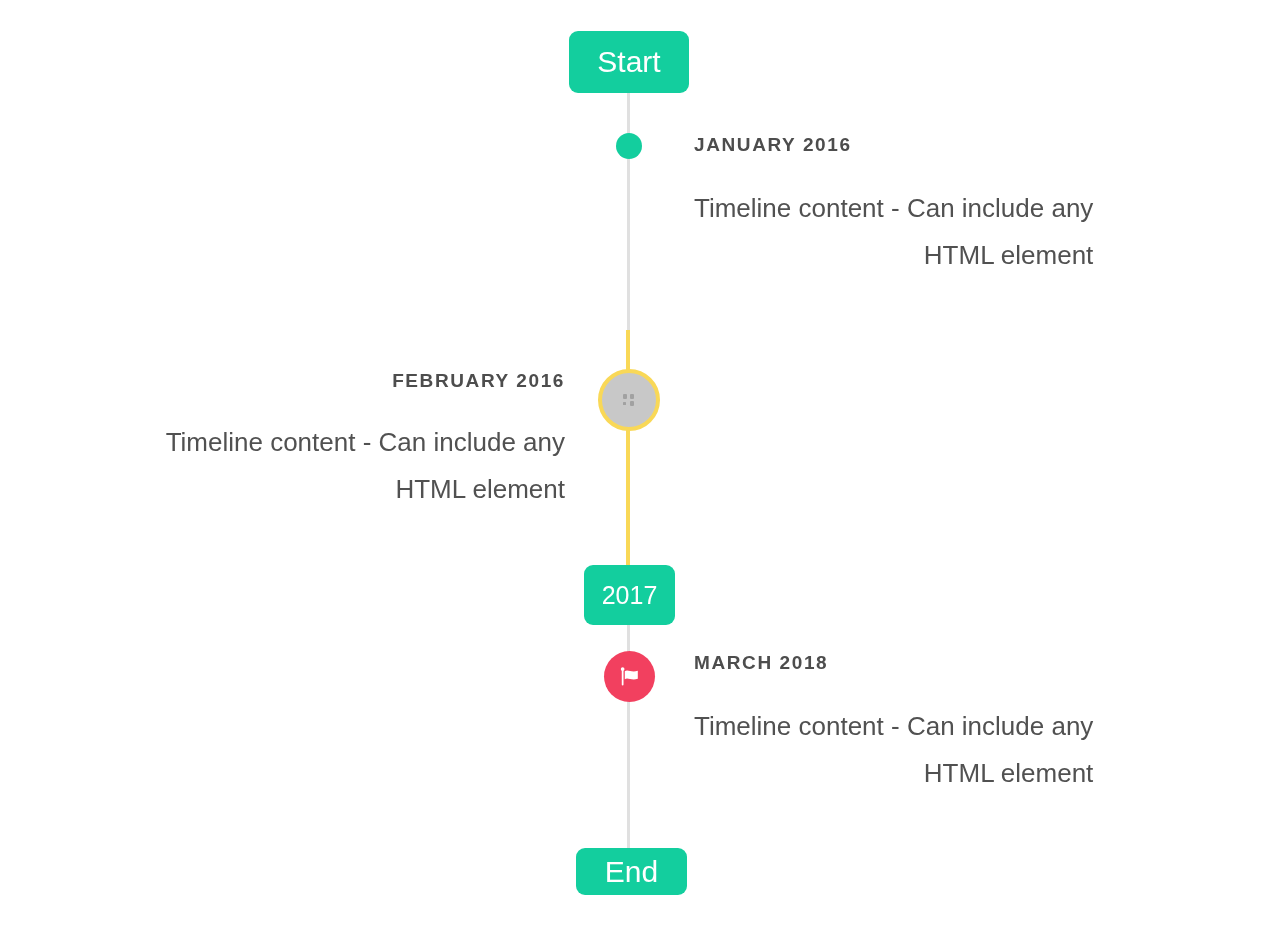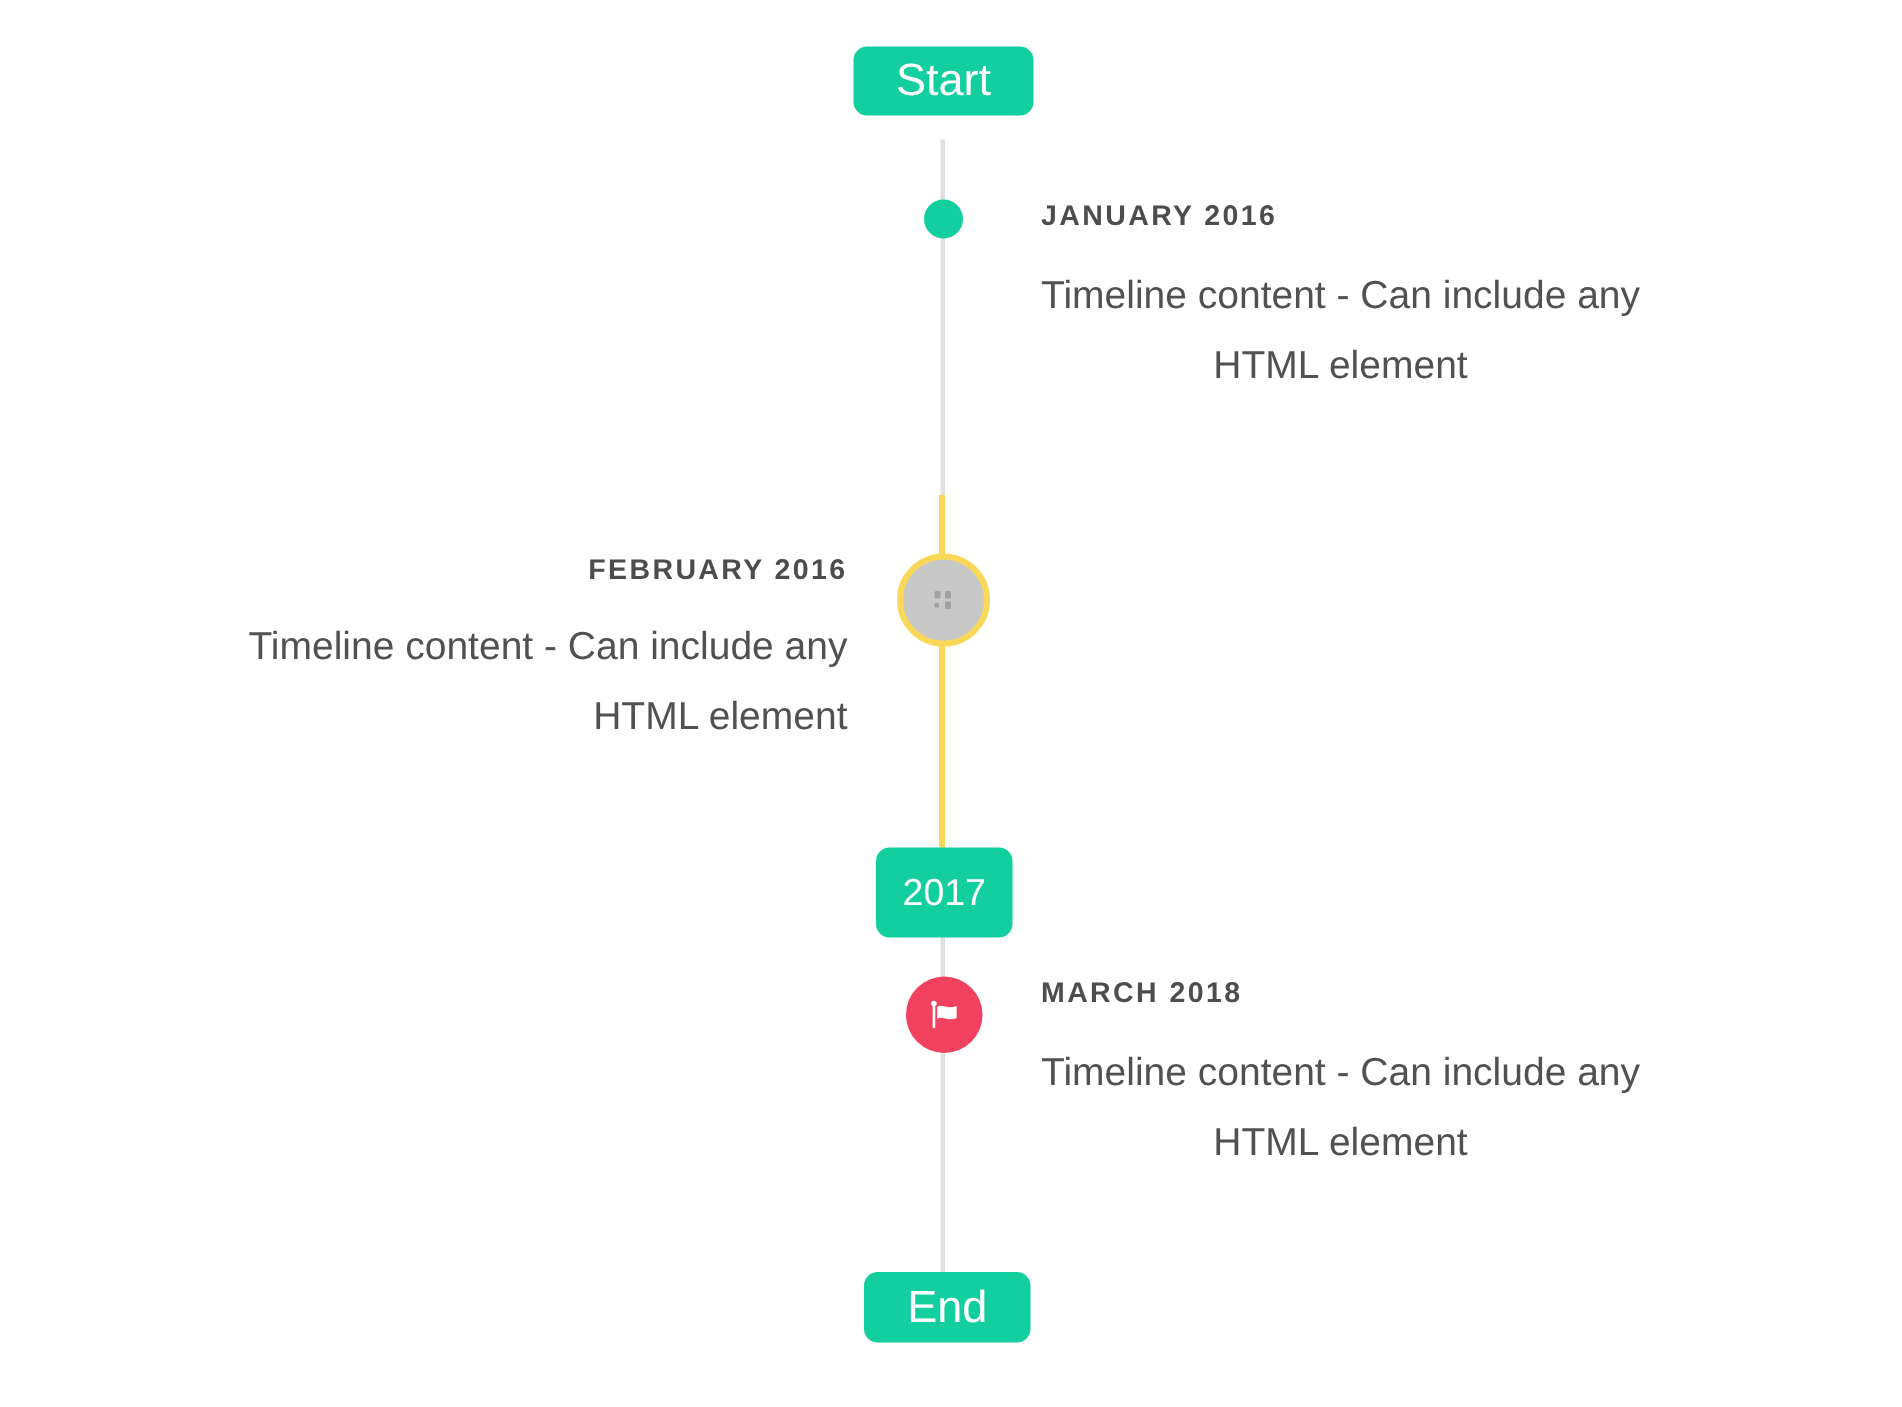--- a/index.html
+++ b/index.html
@@ -19,21 +19,21 @@
     position:relative;width:1268px;height:938px;background:var(--background);
     font-family:"Liberation Sans","DejaVu Sans",sans-serif;overflow:hidden;
   }
   .vline{position:absolute;left:627px;top:93px;width:3px;height:755px;background:var(--line-gray);}
   .vline-highlight{position:absolute;left:626px;top:330px;width:4px;height:235px;background:var(--accent-yellow);}
   .btn{
     position:absolute;display:flex;align-items:center;justify-content:center;
     background:var(--accent-teal);color:var(--button-text);border-radius:9px;
     cursor:pointer;user-select:none;
   }
-  .btn-start{left:569px;top:31px;width:120px;height:46px;font-size:30px;}
+  .btn-start{left:569px;top:31px;width:120px;height:62px;font-size:30px;}
   .btn-end{left:576px;top:848px;width:111px;height:47px;font-size:30px;}
   .badge-year{left:584px;top:565px;width:91px;height:60px;font-size:25px;border-radius:9px;}
   .marker-dot{
     position:absolute;left:616px;top:133px;width:26px;height:26px;border-radius:50%;
     background:var(--accent-teal);cursor:pointer;
   }
   .marker-image{
     position:absolute;left:598px;top:369px;width:62px;height:62px;box-sizing:border-box;
     border-radius:50%;background:var(--circle-gray);border:4px solid var(--accent-yellow);
     display:flex;align-items:center;justify-content:center;cursor:pointer;
@@ -43,22 +43,23 @@
     background:var(--accent-red);display:flex;align-items:center;justify-content:center;
     cursor:pointer;
   }
   .item-title{
     position:absolute;font-size:19px;font-weight:700;letter-spacing:1.6px;
     color:var(--title-text);white-space:nowrap;
   }
   .item-content{
     position:absolute;font-size:26px;line-height:47px;color:var(--content-text);
     white-space:nowrap;
+    margin-top:12px;
   }
-  .t-right{left:694px;text-align:center;}
+  .t-right{left:694px;text-align:right;}
   .t-left{right:703px;text-align:right;}
   .title-jan{top:134px;}
   .content-jan{top:173px;}
   .title-feb{top:370px;}
   .content-feb{top:407px;}
   .title-mar{top:652px;}
   .content-mar{top:691px;}
   .flag-svg{width:26px;height:26px;display:block;}
   .glyph-svg{width:15px;height:14px;display:block;opacity:.85;}
 </style>

